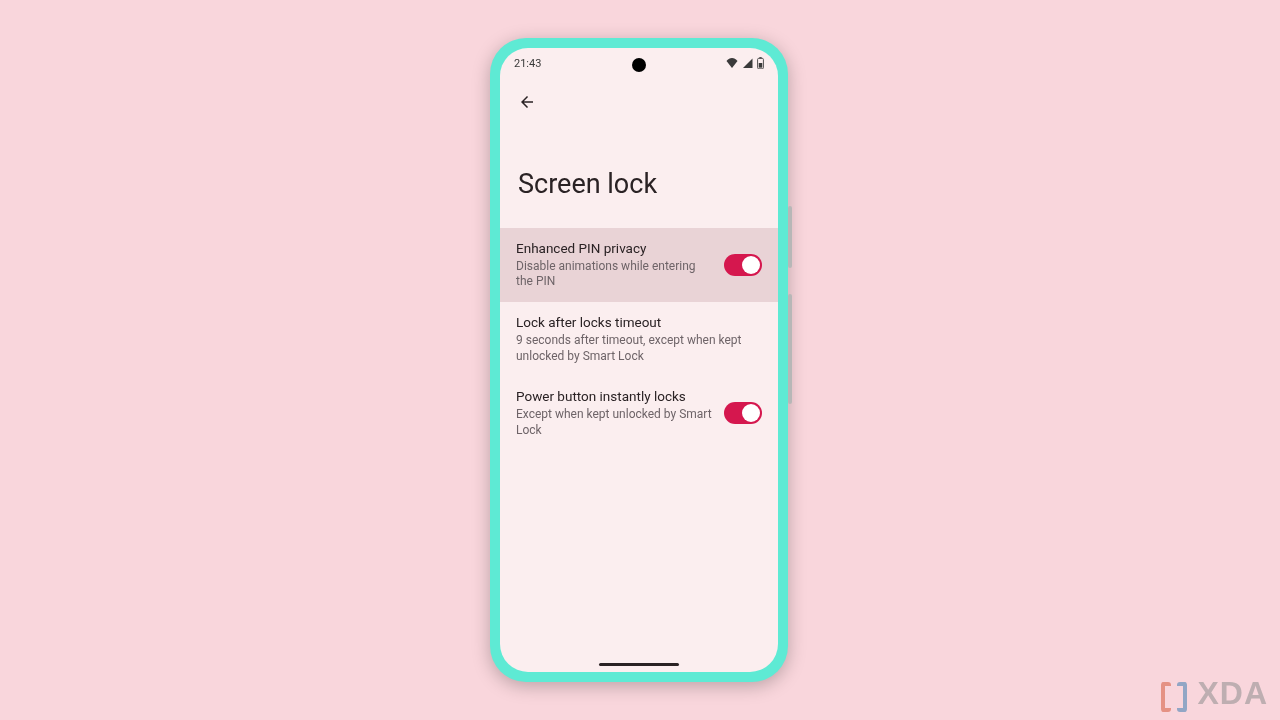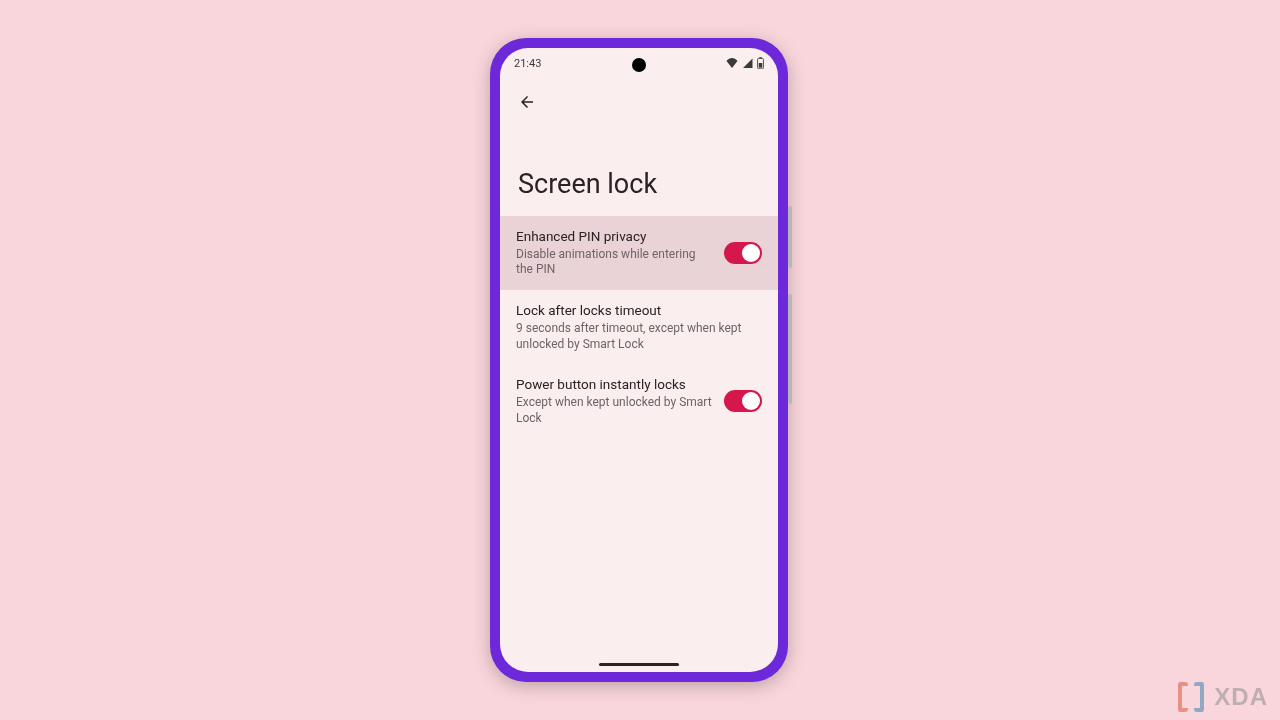--- a/index.html
+++ b/index.html
@@ -10,21 +10,21 @@
     font-family: -apple-system, Roboto, "Segoe UI", Arial, sans-serif;
     position: relative;
     overflow: hidden;
   }
   .phone-frame {
     position: absolute;
     left: 490px;
     top: 38px;
     width: 298px;
     height: 644px;
-    background: #6d28d9;
+    background: #5eead4;
     border-radius: 36px;
     padding: 10px;
     box-shadow: 0 4px 18px rgba(0,0,0,0.25);
   }
   .side-btn {
     position: absolute;
     right: -4px;
     width: 4px;
     background: #b7b7b7;
     border-radius: 2px;
@@ -85,21 +85,21 @@
   .page-title {
     position: absolute;
     top: 120px;
     left: 18px;
     font-size: 27px;
     font-weight: 400;
     color: #2a2224;
   }
   .settings-list {
     position: absolute;
-    top: 168px;
+    top: 180px;
     left: 0; right: 0;
   }
   .row {
     display: flex;
     align-items: center;
     padding: 12px 16px;
     gap: 10px;
     cursor: pointer;
   }
   .row.highlight { background: #e9d3d6; }
@@ -139,26 +139,26 @@
     width: 80px;
     height: 3px;
     background: #2a2224;
     border-radius: 2px;
   }
   .watermark {
     position: absolute;
     right: 12px;
     bottom: 8px;
     display: flex;
-    align-items: center;
+    align-items: flex-end;
     gap: 10px;
     opacity: 0.55;
     color: #8f8f8f;
     font-weight: 700;
-    font-size: 24px;
+    font-size: 32px;
     letter-spacing: 1px;
     font-family: Arial, sans-serif;
   }
   .wm-icon {
     width: 26px; height: 30px;
     position: relative;
   }
   .wm-icon .l, .wm-icon .r {
     position: absolute;
     top: 0; bottom: 0; width: 10px;

